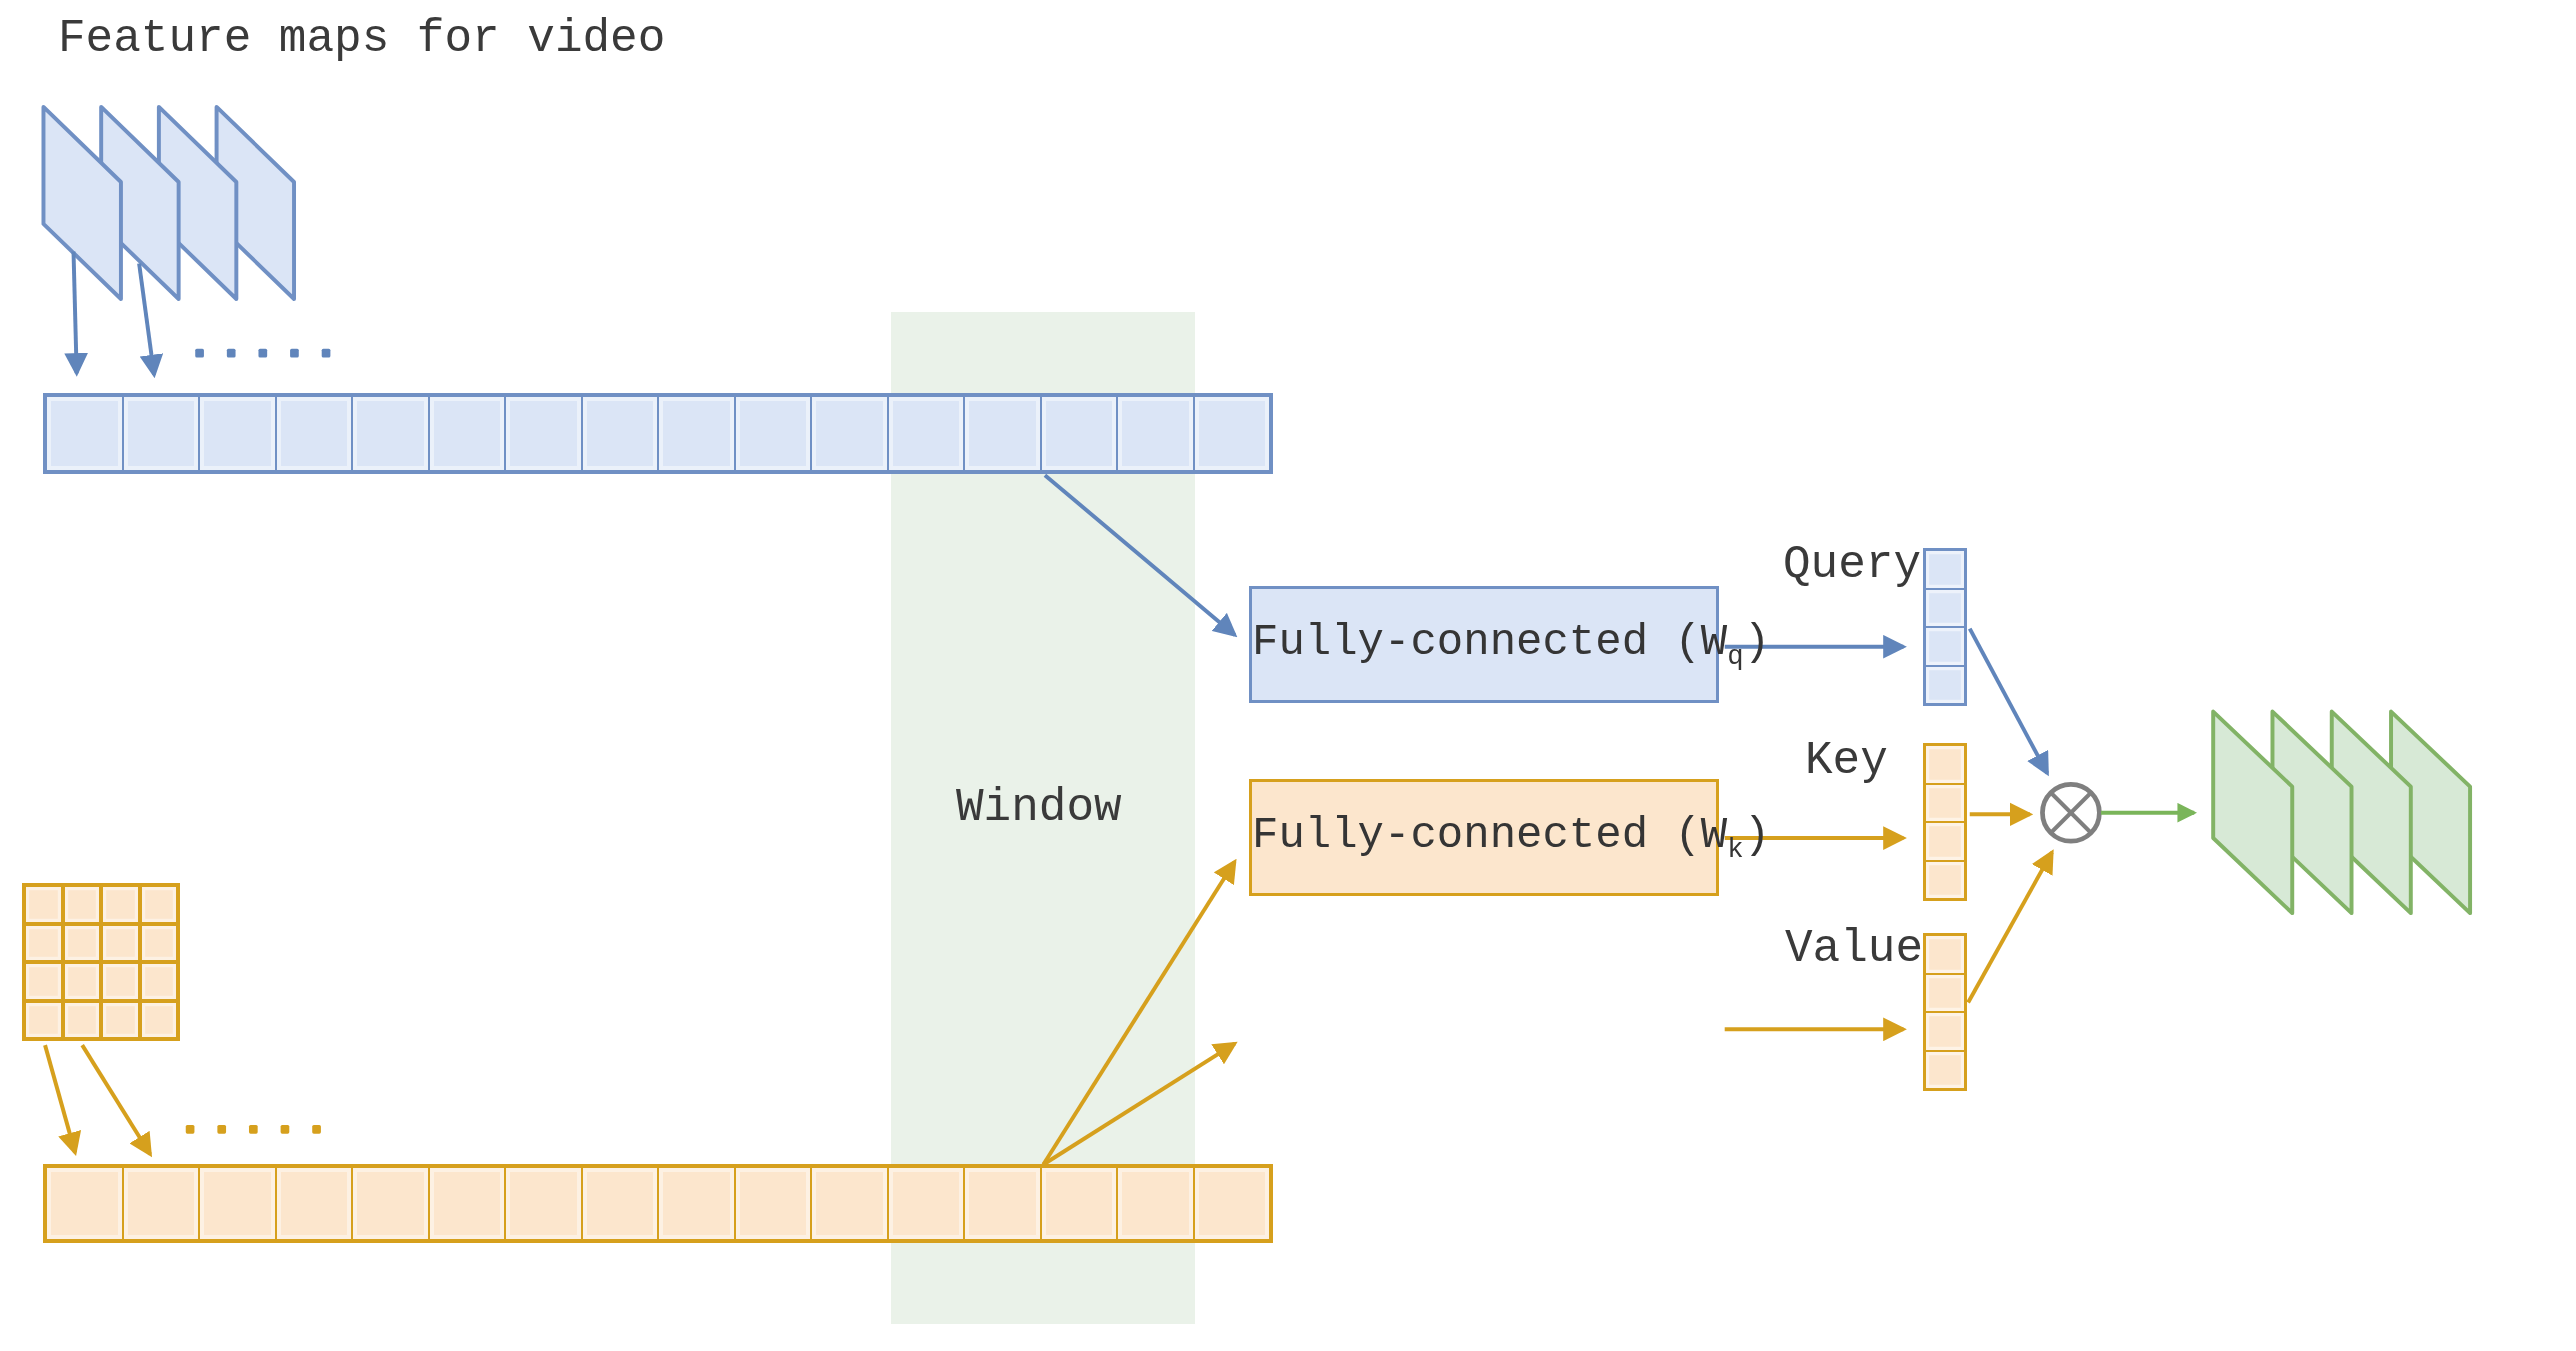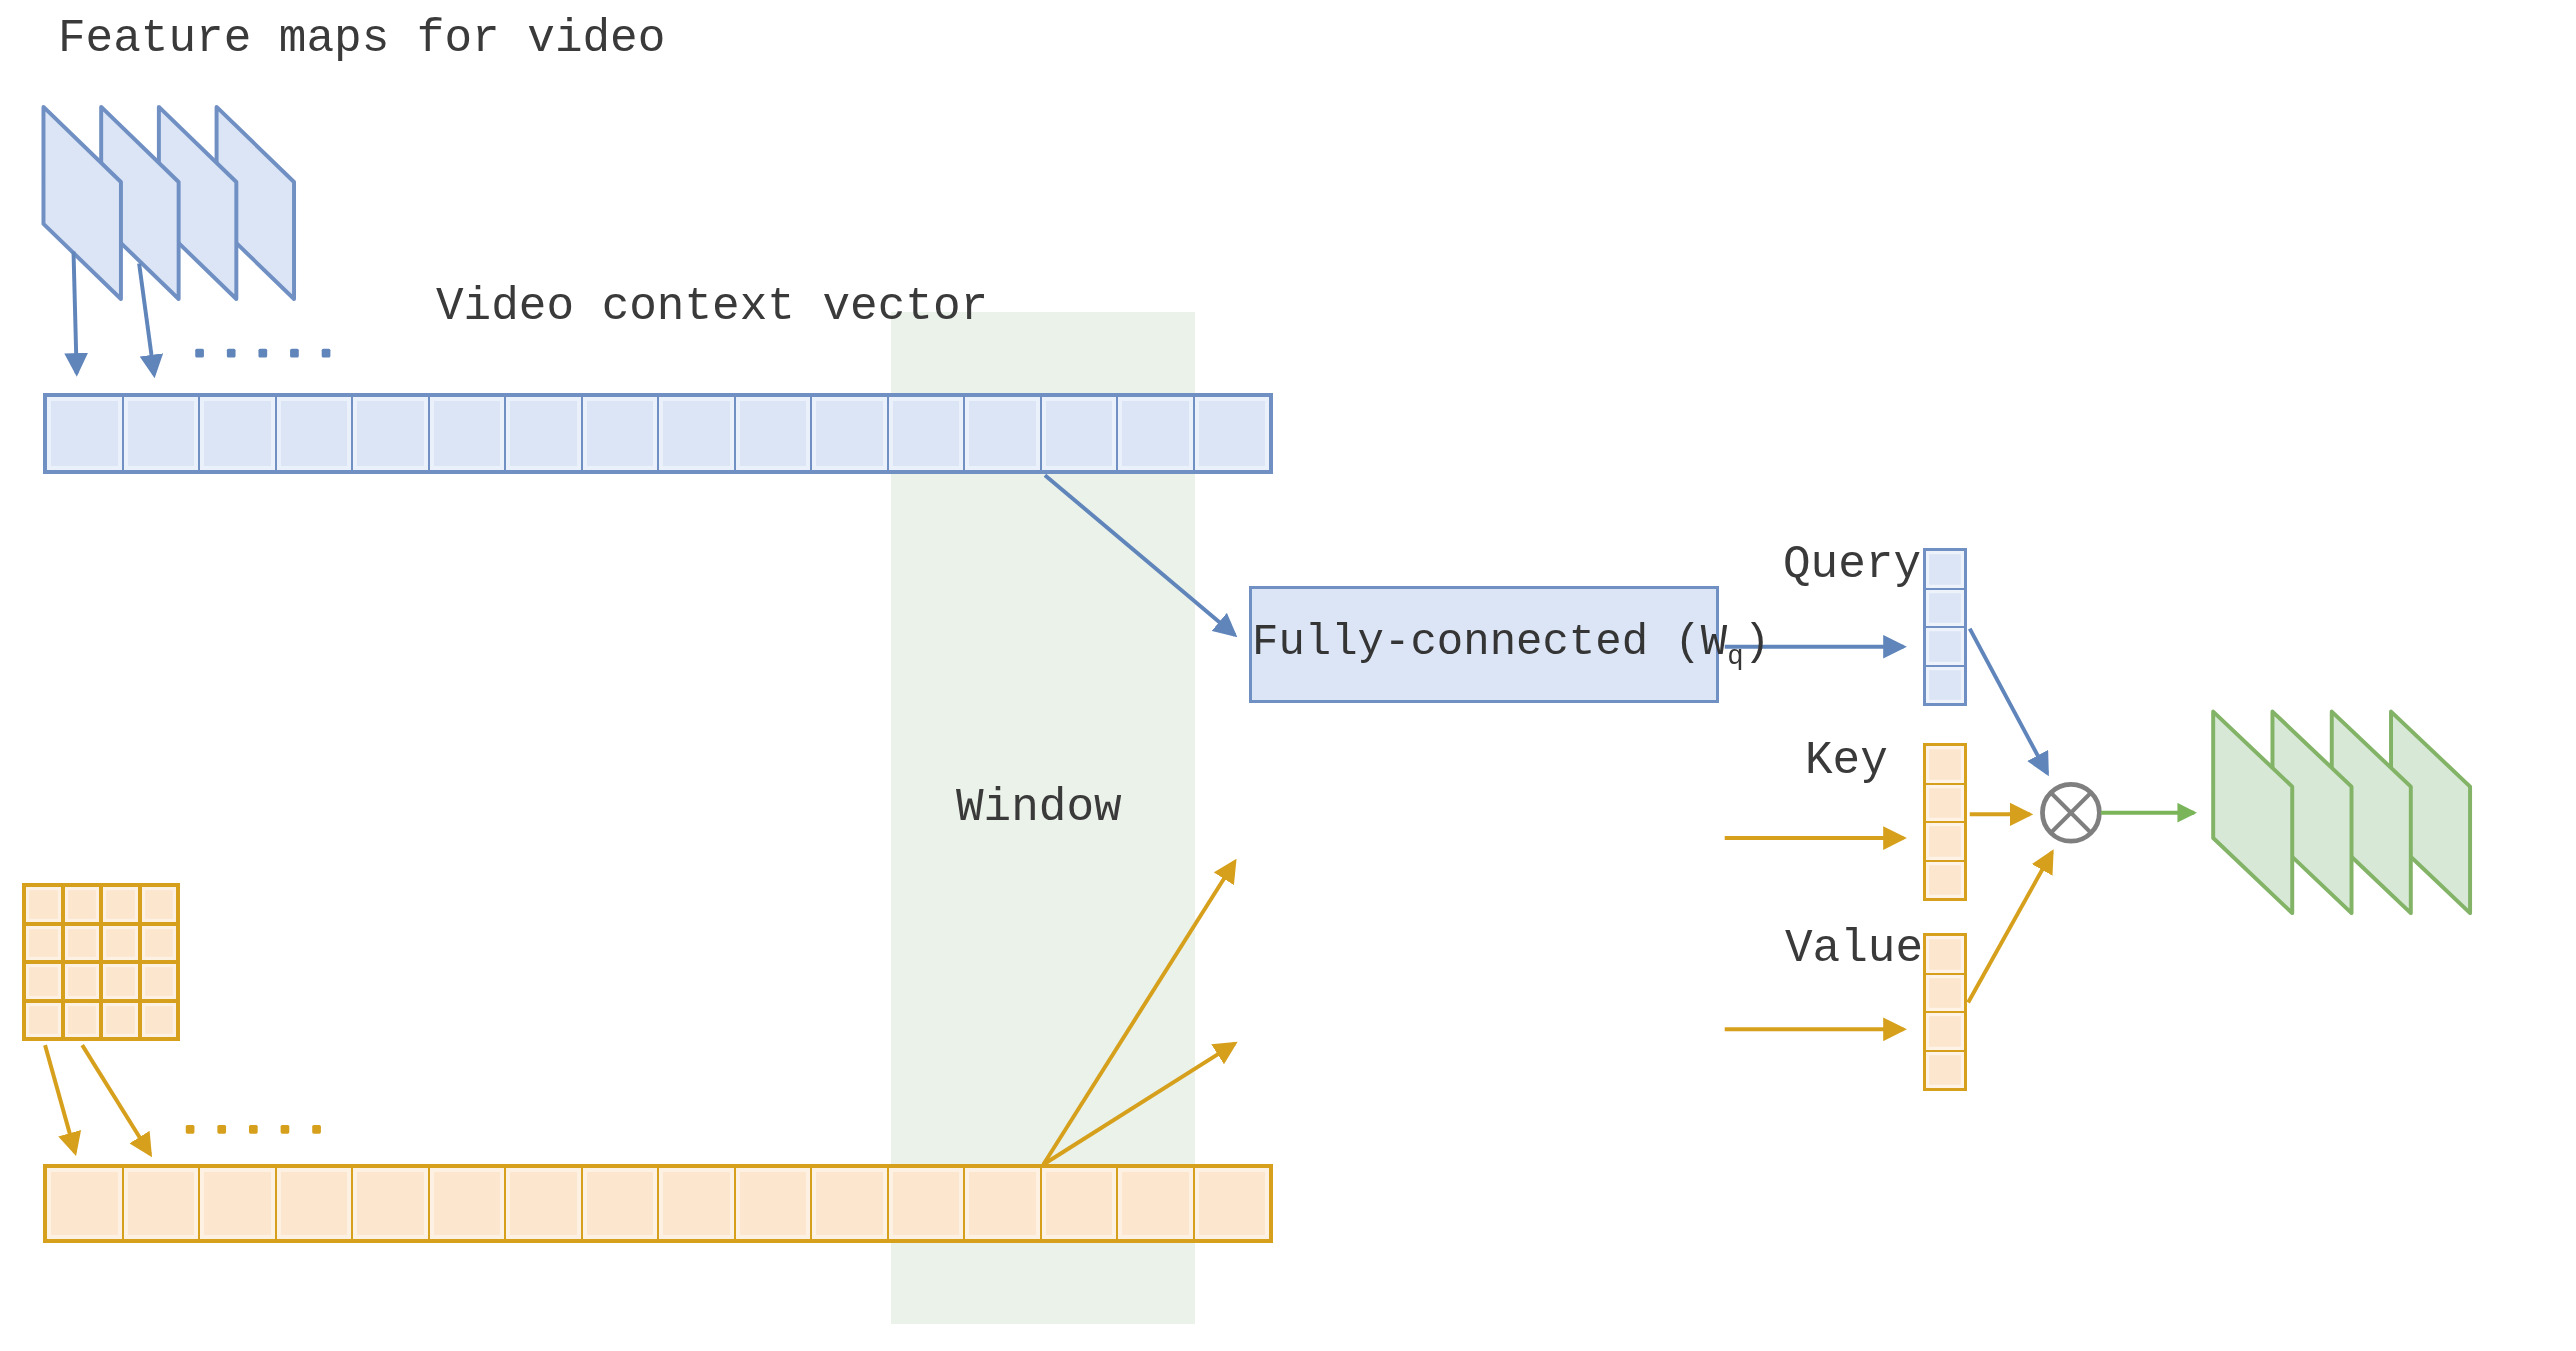--- a/index.html
+++ b/index.html
@@ -121,21 +121,20 @@
 
     <g>
       <polygon class="card-green" points="3025,900 3125,995 3125,1155 3025,1060"></polygon>
       <polygon class="card-green" points="2950,900 3050,995 3050,1155 2950,1060"></polygon>
       <polygon class="card-green" points="2875,900 2975,995 2975,1155 2875,1060"></polygon>
       <polygon class="card-green" points="2800,900 2900,995 2900,1155 2800,1060"></polygon>
     </g>
   </svg>
 
   <div class="lbl" style="left:58px;top:12.6px;">Feature maps for video</div>
-  <div class="lbl" style="left:436px;top:281px;">Video context vector</div>
   <div class="lbl" style="left:956px;top:782px;">Window</div>
   <div class="lbl" style="left:1783px;top:539px;">Query</div>
   <div class="lbl" style="left:1805px;top:735px;">Key</div>
   <div class="lbl" style="left:1785px;top:923px;">Value</div>
 
   <div class="hbar v-style" style="left:43px;top:393px;width:1230px;height:81px;">
     <div class="cell"></div>
   <div class="cell"></div>
       <div class="cell"></div>
       <div class="cell"></div>
@@ -187,20 +186,23 @@
       <div class="cell"></div>
       <div class="cell"></div>
       <div class="cell"></div>
       <div class="cell"></div>
       <div class="cell"></div>
     </div>
 
   <div class="fcbox fc-blue" style="left:1249px;top:586px;">
     <span><span>Fully-connected (W</span><sub>q</sub><span>)</span></span>
   </div>
+  <div class="fcbox fc-orange" style="left:1249px;top:779px;">
+    <span><span>Fully-connected (W</span><sub>k</sub><span>)</span></span>
+  </div>
 
   <div class="vvec blue" style="left:1923px;top:548px;width:44px;height:158px;">
     <div class="cell"></div>
   <div class="cell"></div>
       <div class="cell"></div>
       <div class="cell"></div>
     </div>
   <div class="vvec orange" style="left:1923px;top:743px;width:44px;height:158px;">
     <div class="cell"></div>
   <div class="cell"></div>

